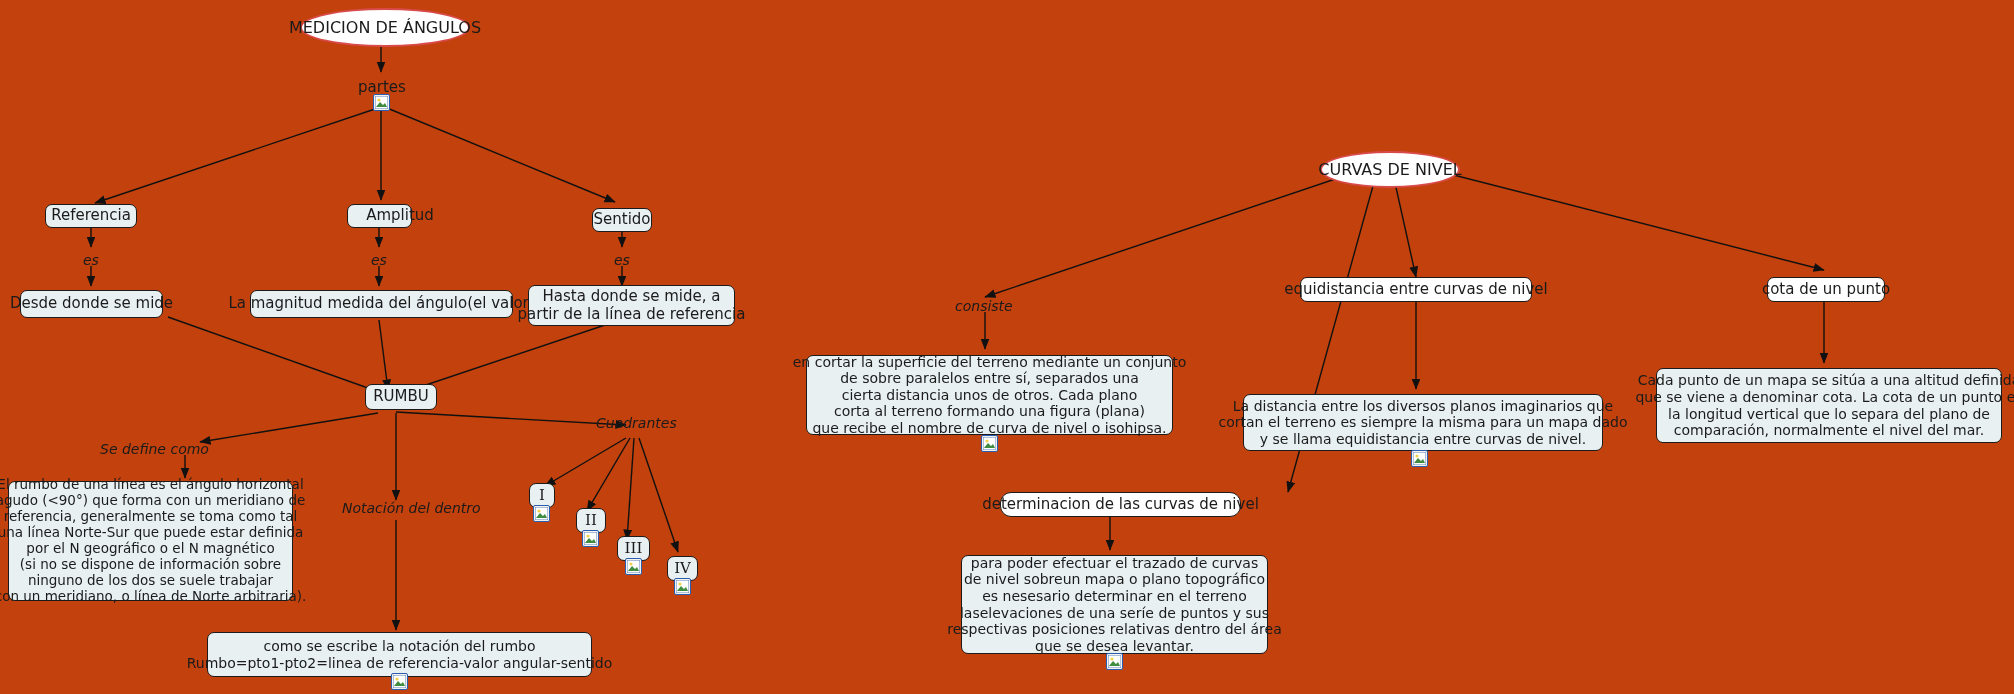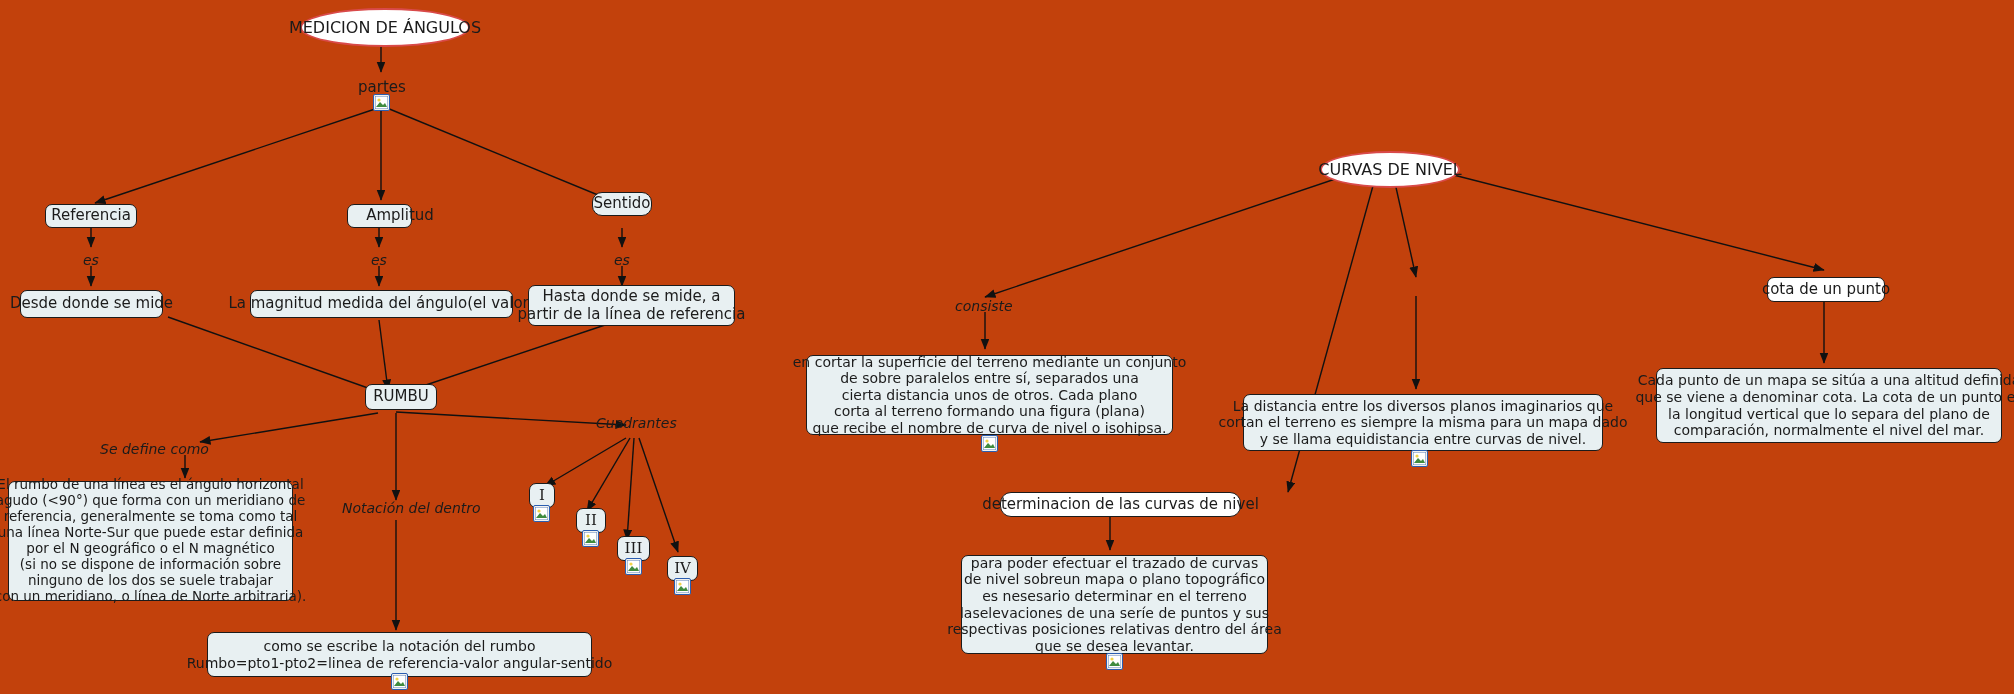--- a/index.html
+++ b/index.html
@@ -165,21 +165,21 @@
   </div>
 
   <div class="node concept-small" style="left:347px; top:204px; width:65px; height:24px;padding-left:48px;">
     <span>Amplitud</span>
   </div>
   <div class="linklabel small" style="left:371px; top:252px;">es</div>
   <div class="node concept-small" style="left:250px; top:290px; width:263px; height:28px;">
     <span>La magnitud medida del ángulo(el valor)</span>
   </div>
 
-  <div class="node concept-small" style="left:592px; top:192px; width:60px; height:24px;border-radius:10px;">
+  <div class="node concept-small" style="left:592px; top:208px; width:60px; height:24px;">
     <span>Sentido</span>
   </div>
   <div class="linklabel small" style="left:614px; top:252px;">es</div>
   <div class="node concept-small" style="left:528px; top:285px; width:207px; height:41px;">
     <span>Hasta donde se mide, a
 partir de la línea de referencia</span>
   </div>
 
   <div class="node concept-small" style="left:365px; top:384px; width:72px; height:26px;">
     <span>RUMBU</span>
@@ -272,20 +272,23 @@
 que recibe el nombre de curva de nivel o isohipsa.</span>
   </div>
   <div class="resicon" style="left:981px; top:435px;">
     <svg width="13" height="13" viewBox="0 0 13 13">
         <rect x="0" y="0" width="13" height="13" fill="#ffffff" stroke="#5b7fb5" stroke-width="1"></rect>
         <circle cx="4" cy="4" r="1.6" fill="#f2d44a"></circle>
         <path d="M1,11 L5,6 L8,9 L10,7 L12,11 z" fill="#3f8b3f"></path>
       </svg>
   </div>
 
+  <div class="node plain concept-small" style="left:1300px; top:277px; width:232px; height:25px;">
+    <span>equidistancia entre curvas de nivel</span>
+  </div>
 
   <div class="node para" style="left:1243px; top:394px; width:360px; height:57px; font-size:14px;">
     <span>La distancia entre los diversos planos imaginarios que
 cortan el terreno es siempre la misma para un mapa dado
 y se llama equidistancia entre curvas de nivel.</span>
   </div>
   <div class="resicon" style="left:1411px; top:450px;">
     <svg width="13" height="13" viewBox="0 0 13 13">
         <rect x="0" y="0" width="13" height="13" fill="#ffffff" stroke="#5b7fb5" stroke-width="1"></rect>
         <circle cx="4" cy="4" r="1.6" fill="#f2d44a"></circle>

